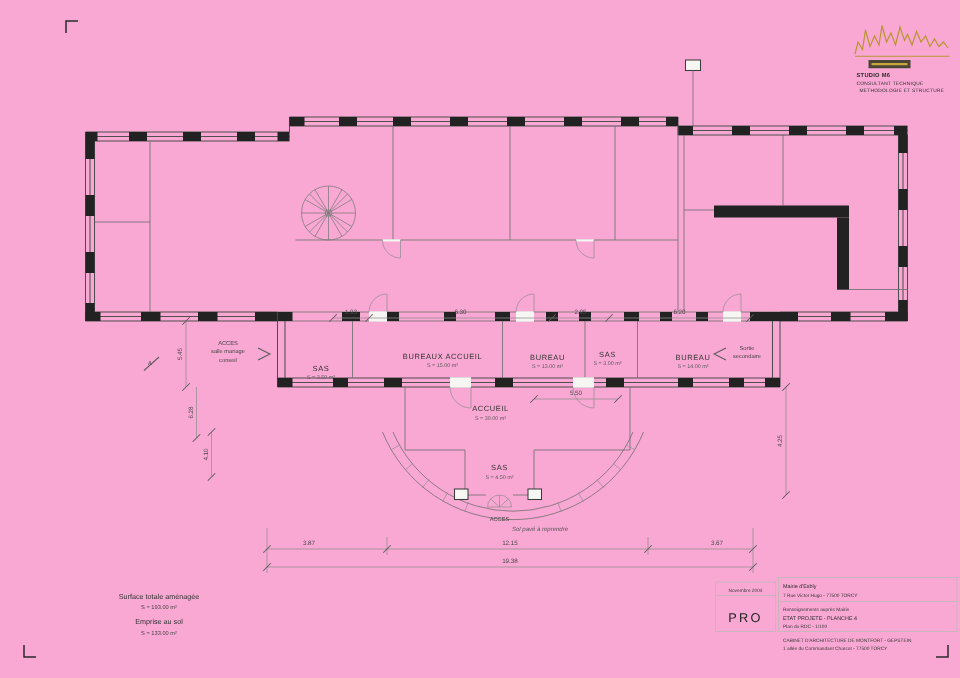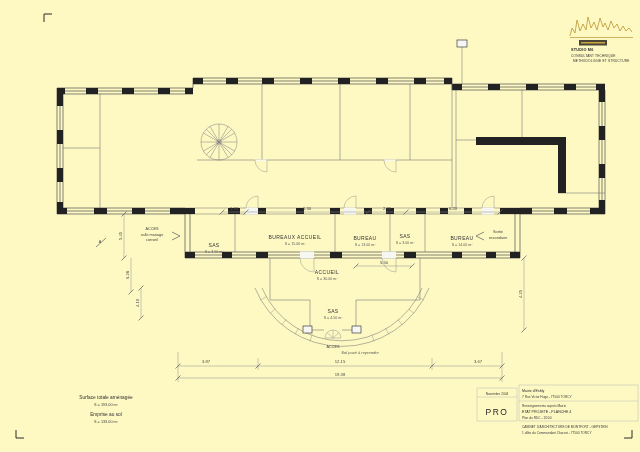--- a/index.html
+++ b/index.html
@@ -1,16 +1,16 @@
 <!DOCTYPE html>
 <html><head>
 <meta charset="utf-8">
 <style>
   html,body{margin:0;padding:0;background:#e9eae6;}
-  .page{position:relative;width:640px;height:452px;background:#fef9c3;overflow:hidden;
+  .page{position:relative;width:640px;height:452px;background:#f9a8d4;overflow:hidden;
         font-family:"Liberation Sans",sans-serif;}
   svg{display:block}
   svg text{font-family:"Liberation Sans",sans-serif;fill:#3b3b3b;}
   .wall{stroke:#4f4f4f;stroke-width:.7;fill:none}
   .wall2{stroke:#6a6a6a;stroke-width:.5;fill:none}
   .part{stroke:#6f6f6f;stroke-width:.55;fill:none}
   .p{fill:#222}
   .gap{fill:#f6f6f3}
   .pierw{fill:#f6f6f3;stroke:#3c3c3c;stroke-width:.7}
   .swing{stroke:#8b8b8b;stroke-width:.45;fill:none}

